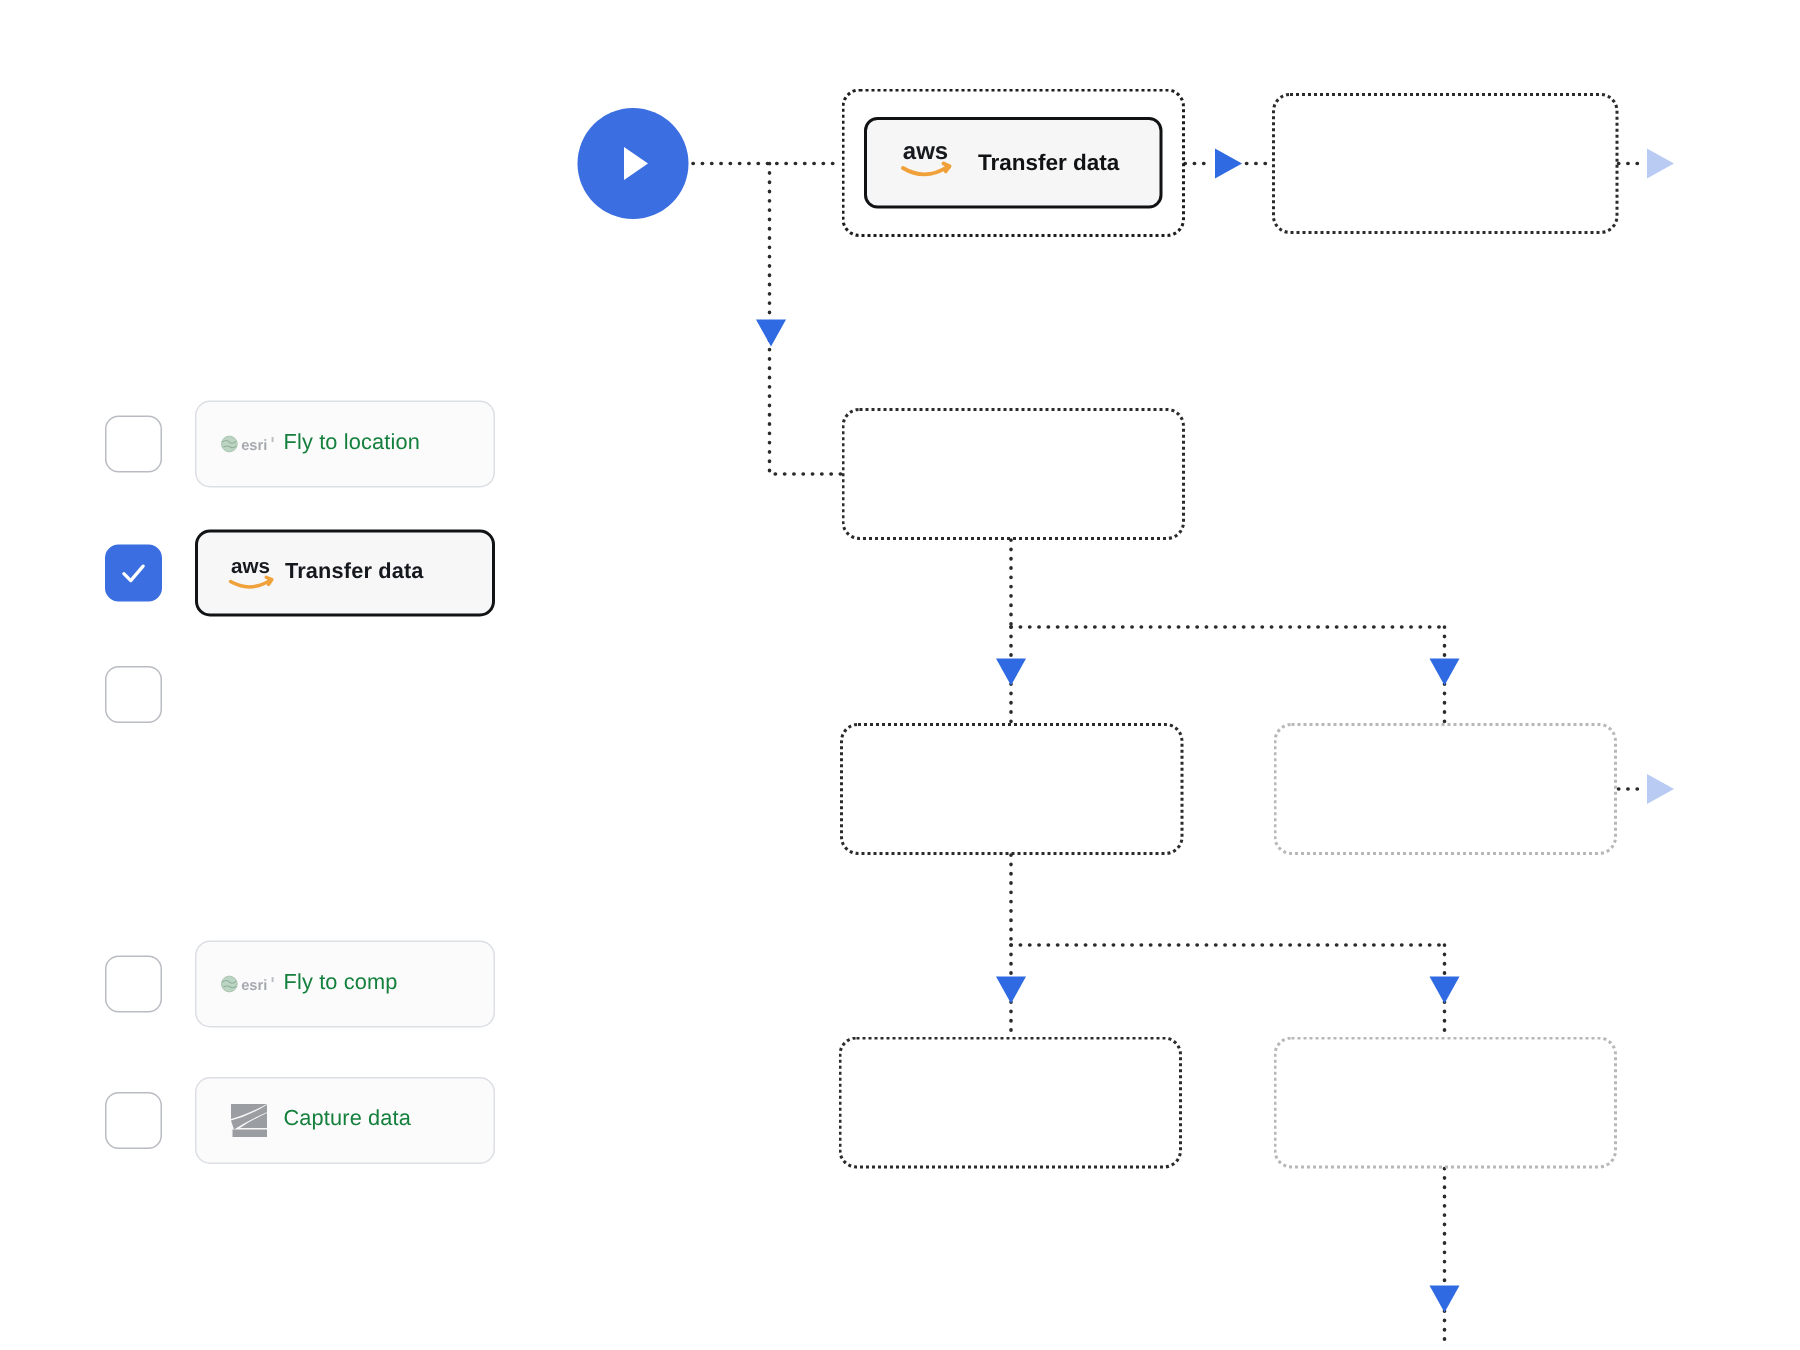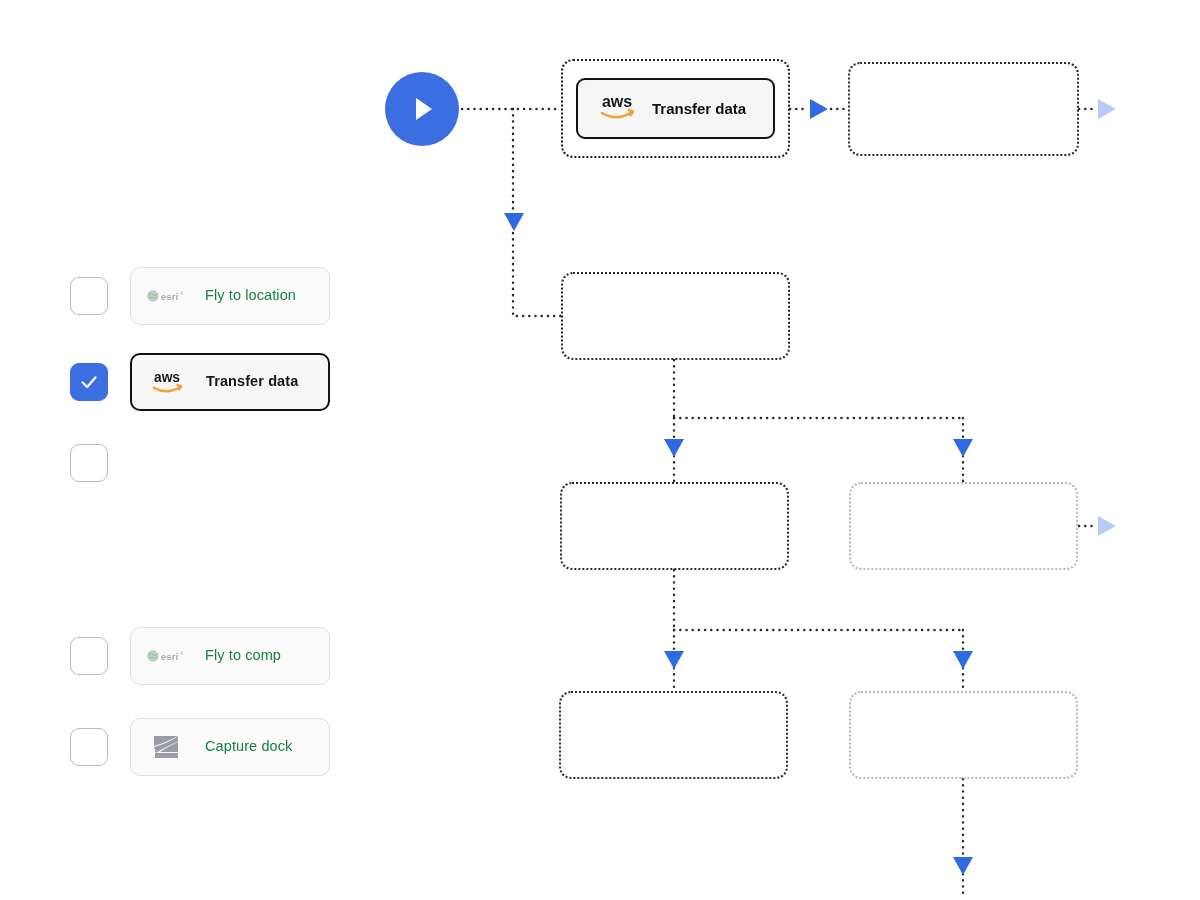--- a/index.html
+++ b/index.html
@@ -25,21 +25,21 @@
     display: flex; align-items: center; justify-content: center;
   }
   .checkbox.checked { background: #3b6ee0; border-color: #3b6ee0; }
   .checkbox .tick { display: none; }
   .checkbox.checked .tick { display: block; }
 
   .chip {
     width: 200px; height: 58px;
     border: 1.5px solid #dcdfe3; border-radius: 10px;
     background: #fbfbfc;
-    display: flex; align-items: center; padding: 0 6px 0 16px; gap: 20px;
+    display: flex; align-items: center; padding: 0 6px 0 16px; gap: 4px;
   }
   .chip.active {
     border: 2px solid #111315; background: #f7f7f8;
   }
   .chip-icon { width: 38px; flex: 0 0 38px; display: flex; align-items: center; justify-content: center; }
   .chip-label {
     font-size: 14.5px; color: #15803d; line-height: 1.22; letter-spacing: .1px;
   }
   .chip.active .chip-label { color: #15181c; font-weight: 700; font-size: 14.5px; }
 
@@ -150,21 +150,21 @@
       </div>
       <div class="chip">
         <div class="chip-icon">
           <svg width="30" height="30" viewBox="0 0 30 30">
             <rect x="3" y="4" width="24" height="22" fill="#9a9da1"></rect>
             <path d="M3 14 Q14 11 27 4 L27 10 Q16 15 9 20 L27 20 L27 26 L3 26 Z" fill="#ffffff" opacity="0.92"></path>
             <path d="M3 15 Q15 12 27 4.5 L27 9.5 Q14 15 5 21 Z" fill="#9a9da1"></path>
             <path d="M4 21 L27 21 L27 26 L4 26 Z" fill="#9a9da1"></path>
           </svg>
         </div>
-        <div class="chip-label">Capture dock</div>
+        <div class="chip-label">Capture data</div>
       </div>
     </div>
 
   </div>
 
   <div id="canvas">
 
     <svg id="wires" viewBox="0 0 1200 900">
       <defs>
         <linearGradient id="fadeRight" x1="0" y1="0" x2="1" y2="0">

